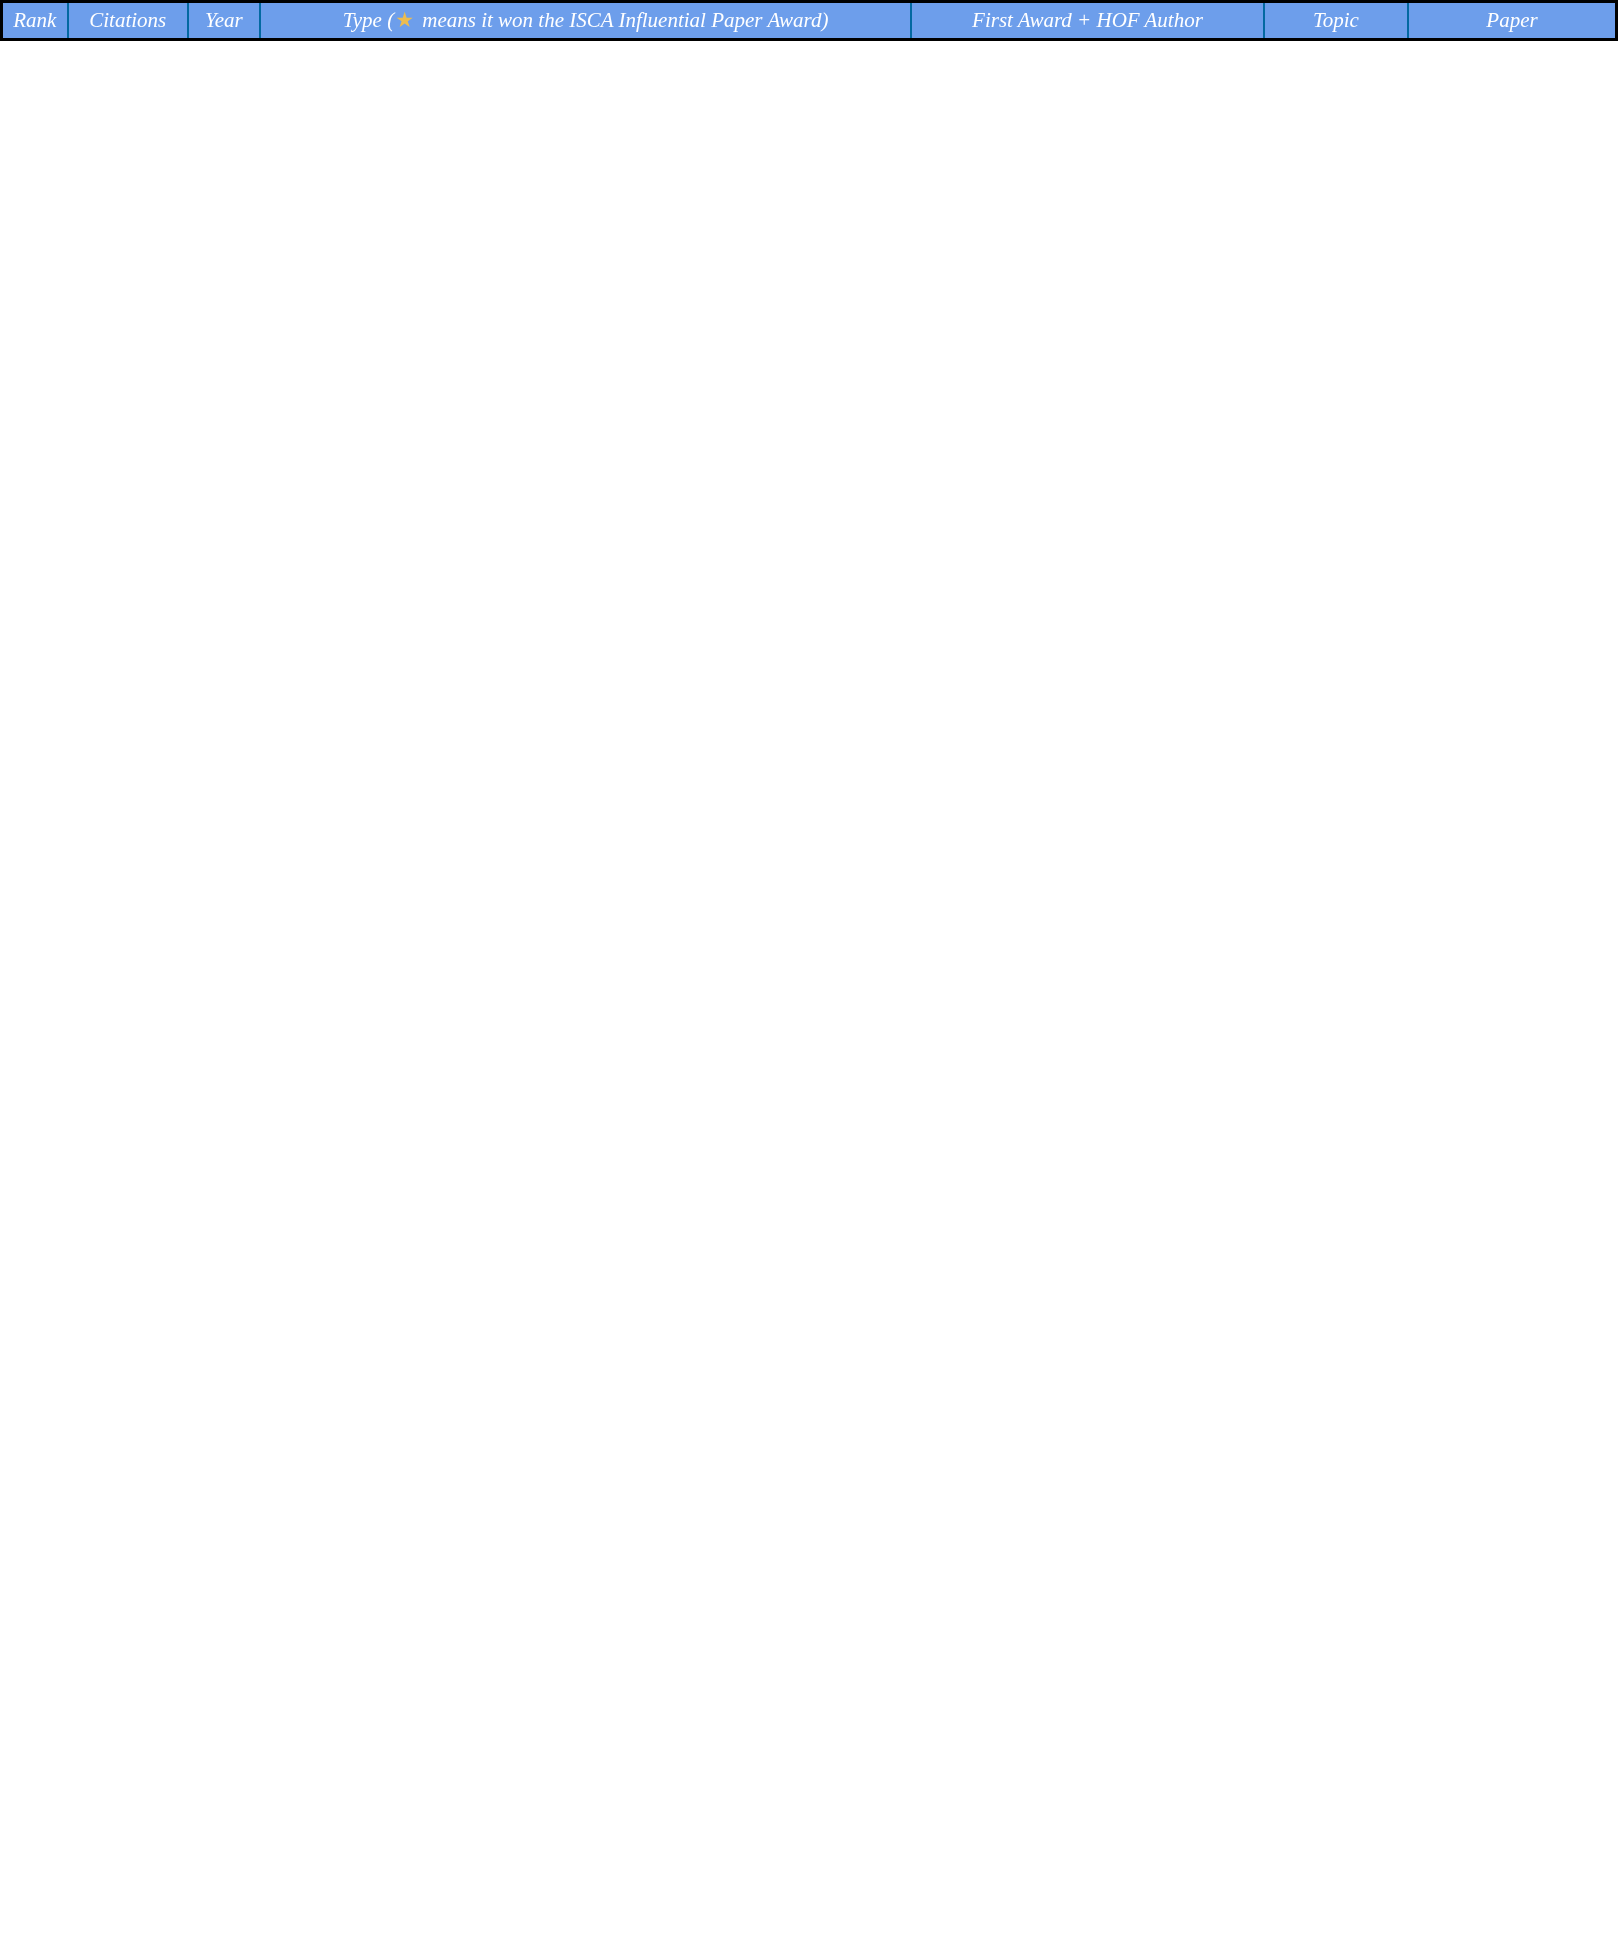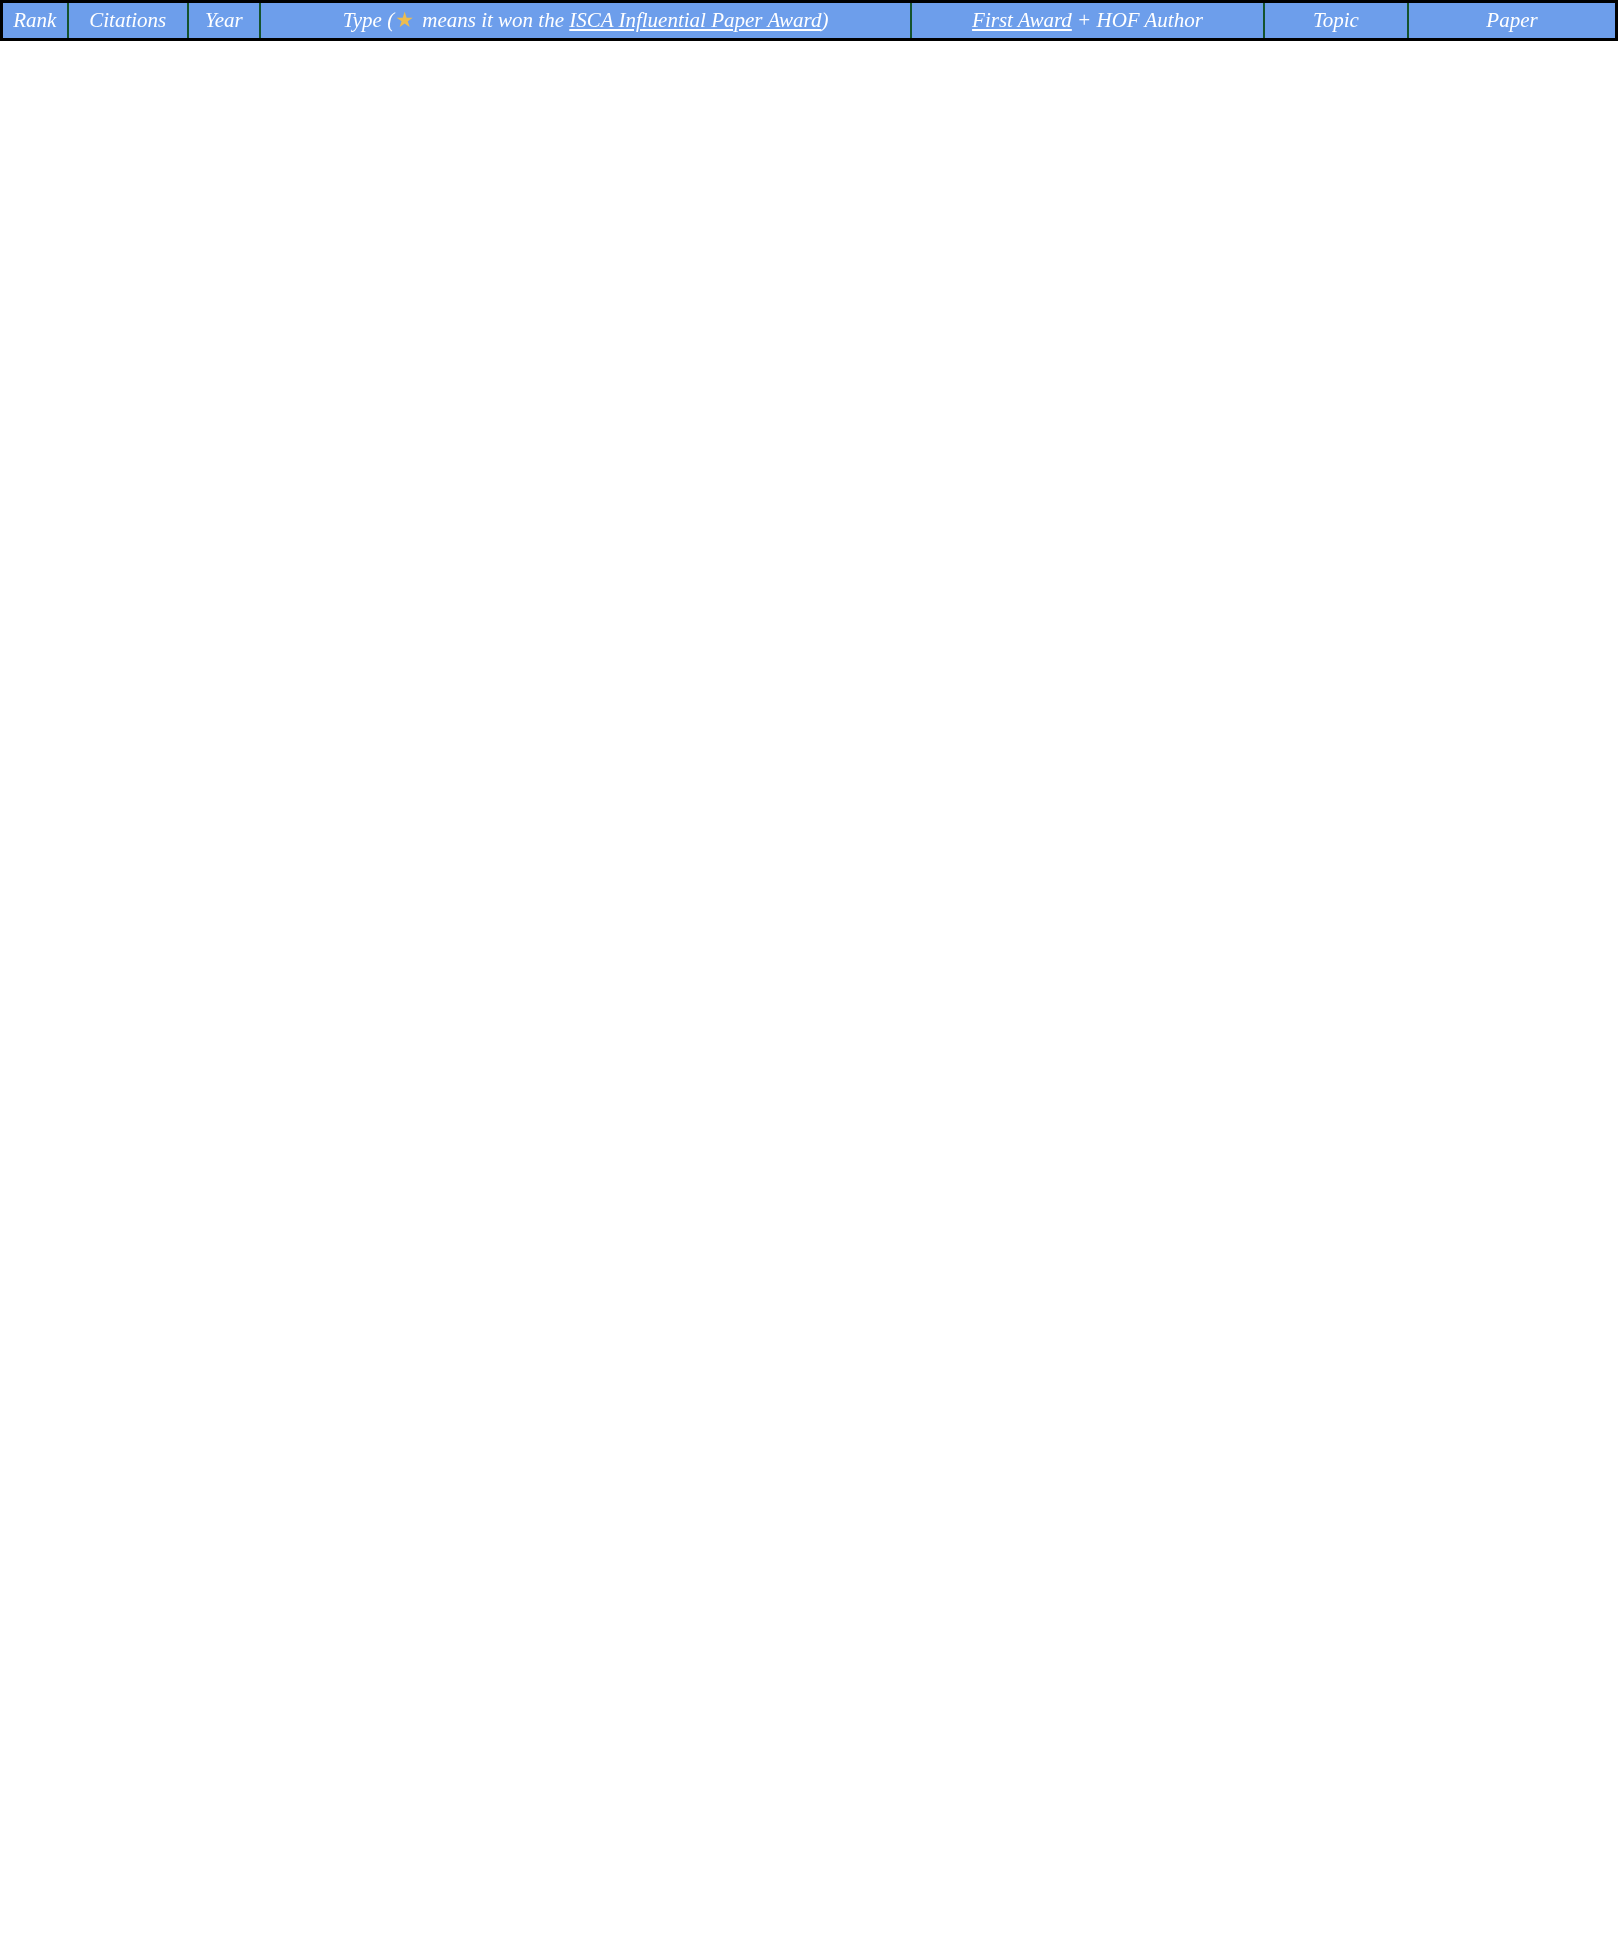--- a/index.html
+++ b/index.html
@@ -10,36 +10,36 @@
     width: 1618px;
     border: 3px solid #000000;
   }
   th {
     background: #6d9eeb;
     color: #ffffff;
     font-style: italic;
     font-weight: normal;
     font-size: 21px;
     padding: 5px 4px;
-    border-right: 2px solid #14532d;
+    border-right: 2px solid #0369a1;
     border-bottom: 3px solid #000000;
     text-align: center;
     vertical-align: middle;
   }
   th:last-child { border-right: none; }
   .star {
     color: #e4b44c;
     text-decoration: none;
     font-style: normal;
     font-size: 23px;
     margin-right: 8px;
     display: inline-block;
   }
   th .star { font-size: 21px; margin: 0 3px 0 1px; color: #ecbc4f; }
-  .hu { text-decoration: underline; }
+  .hu { }
 </style>
 </head>
 <body>
 
 <table>
   <colgroup>
     <col style="width:66px">
     <col style="width:120px">
     <col style="width:72px">
     <col style="width:650px">

